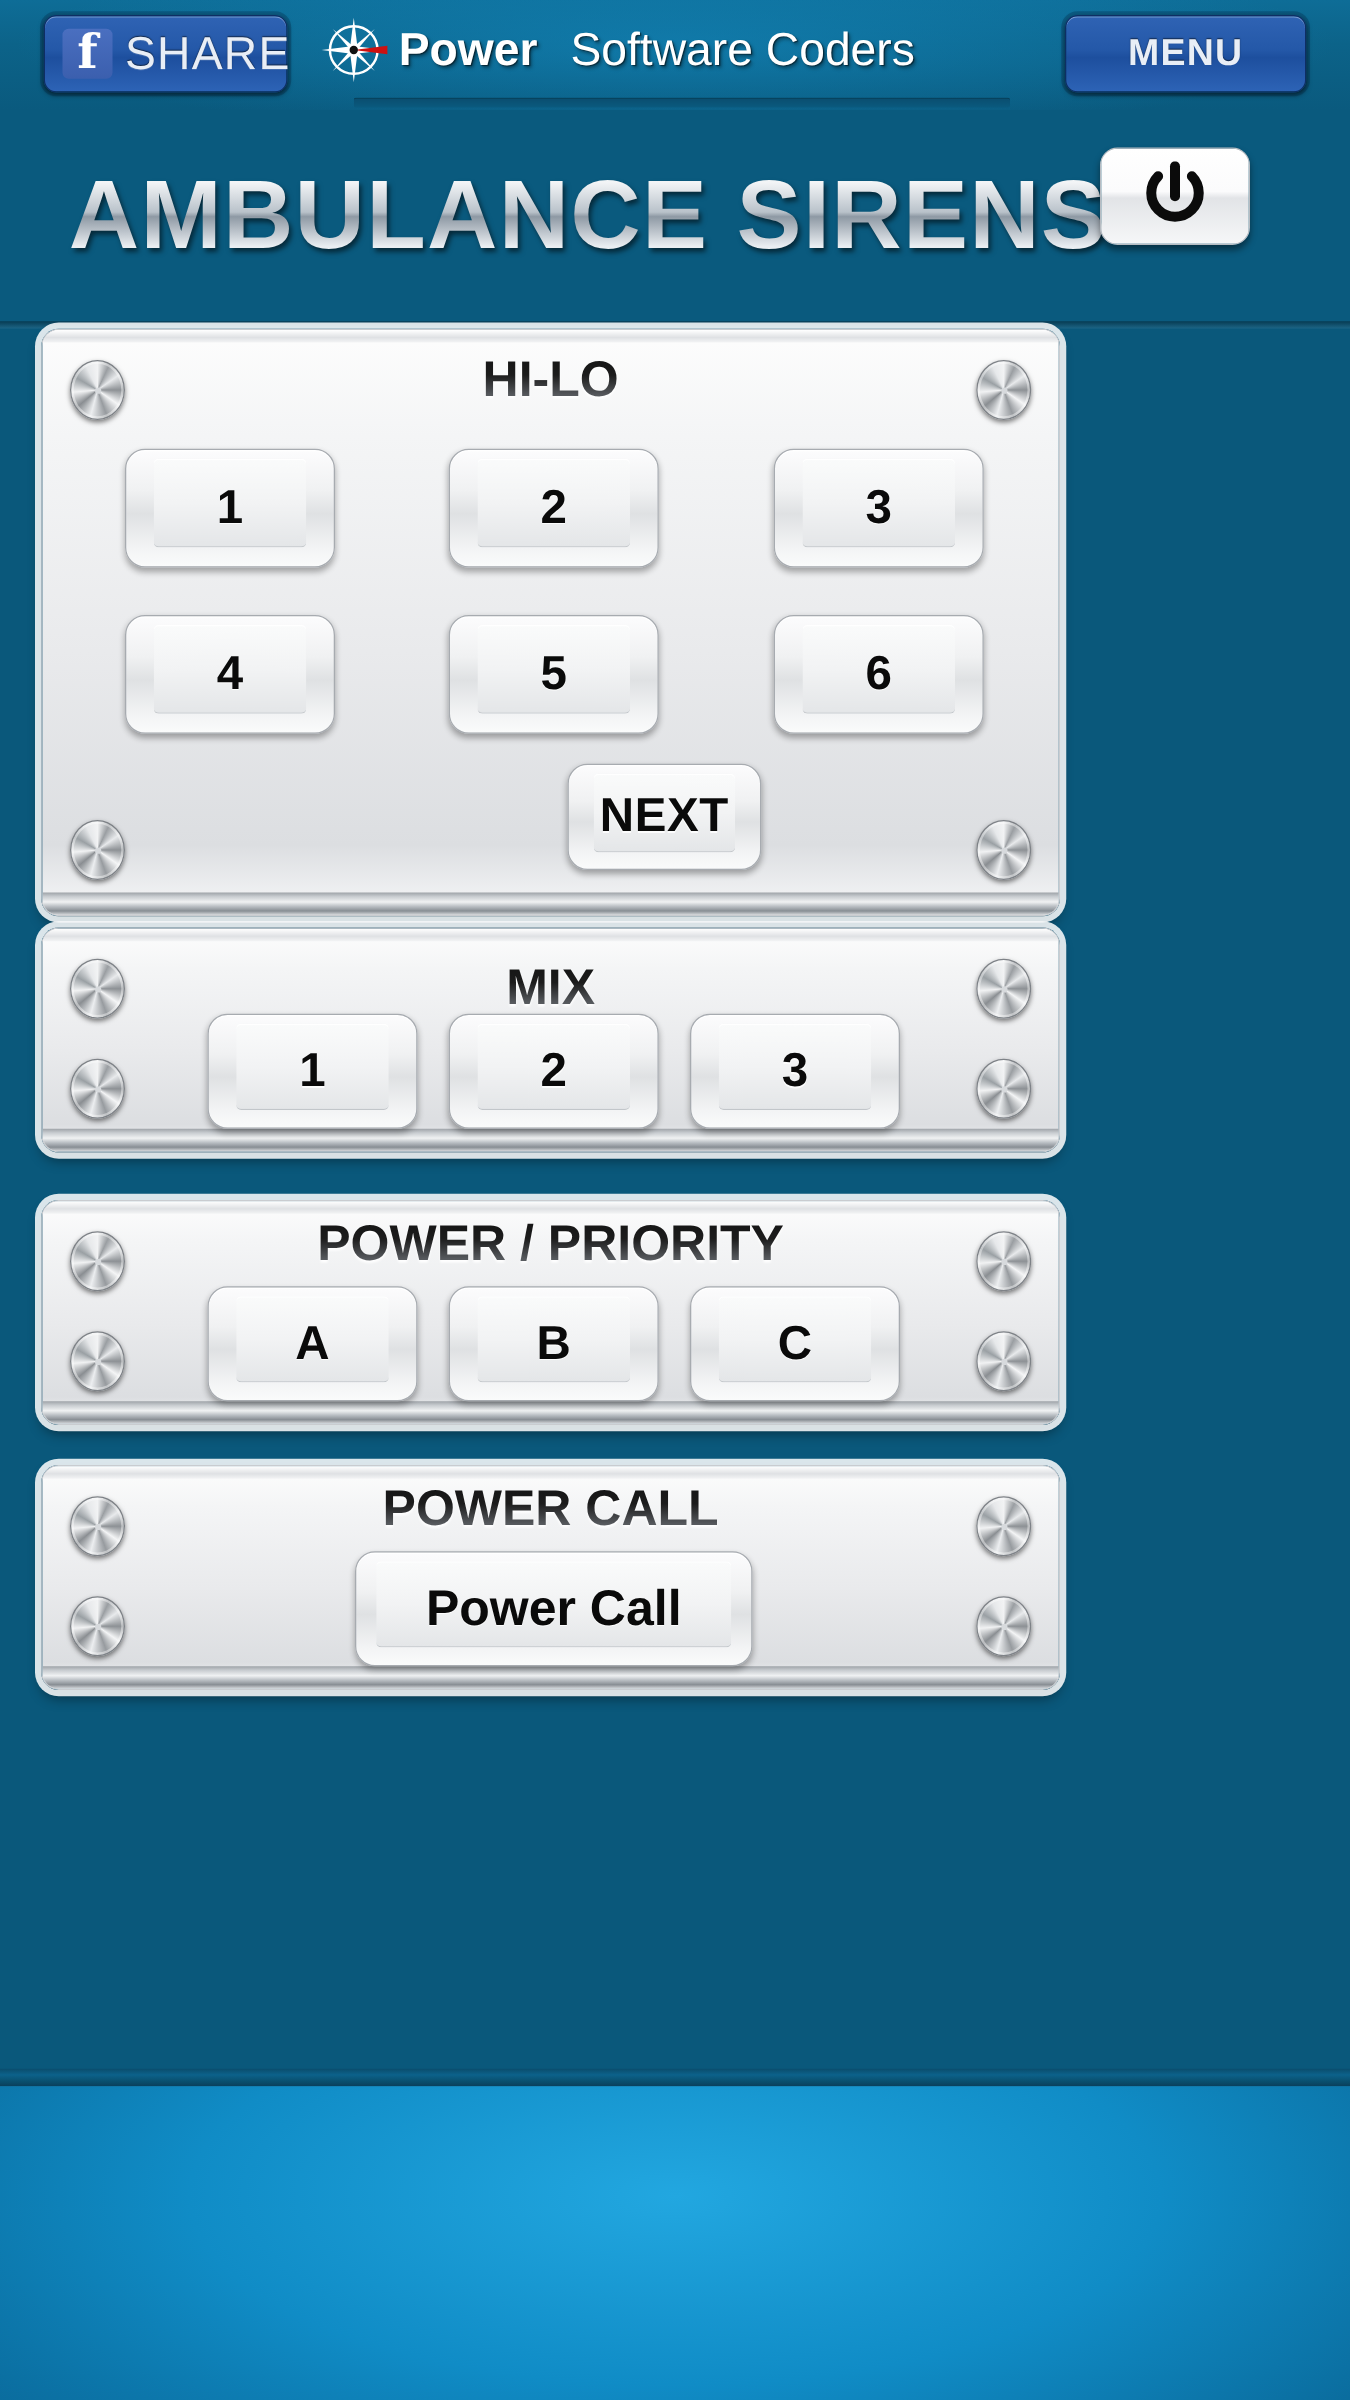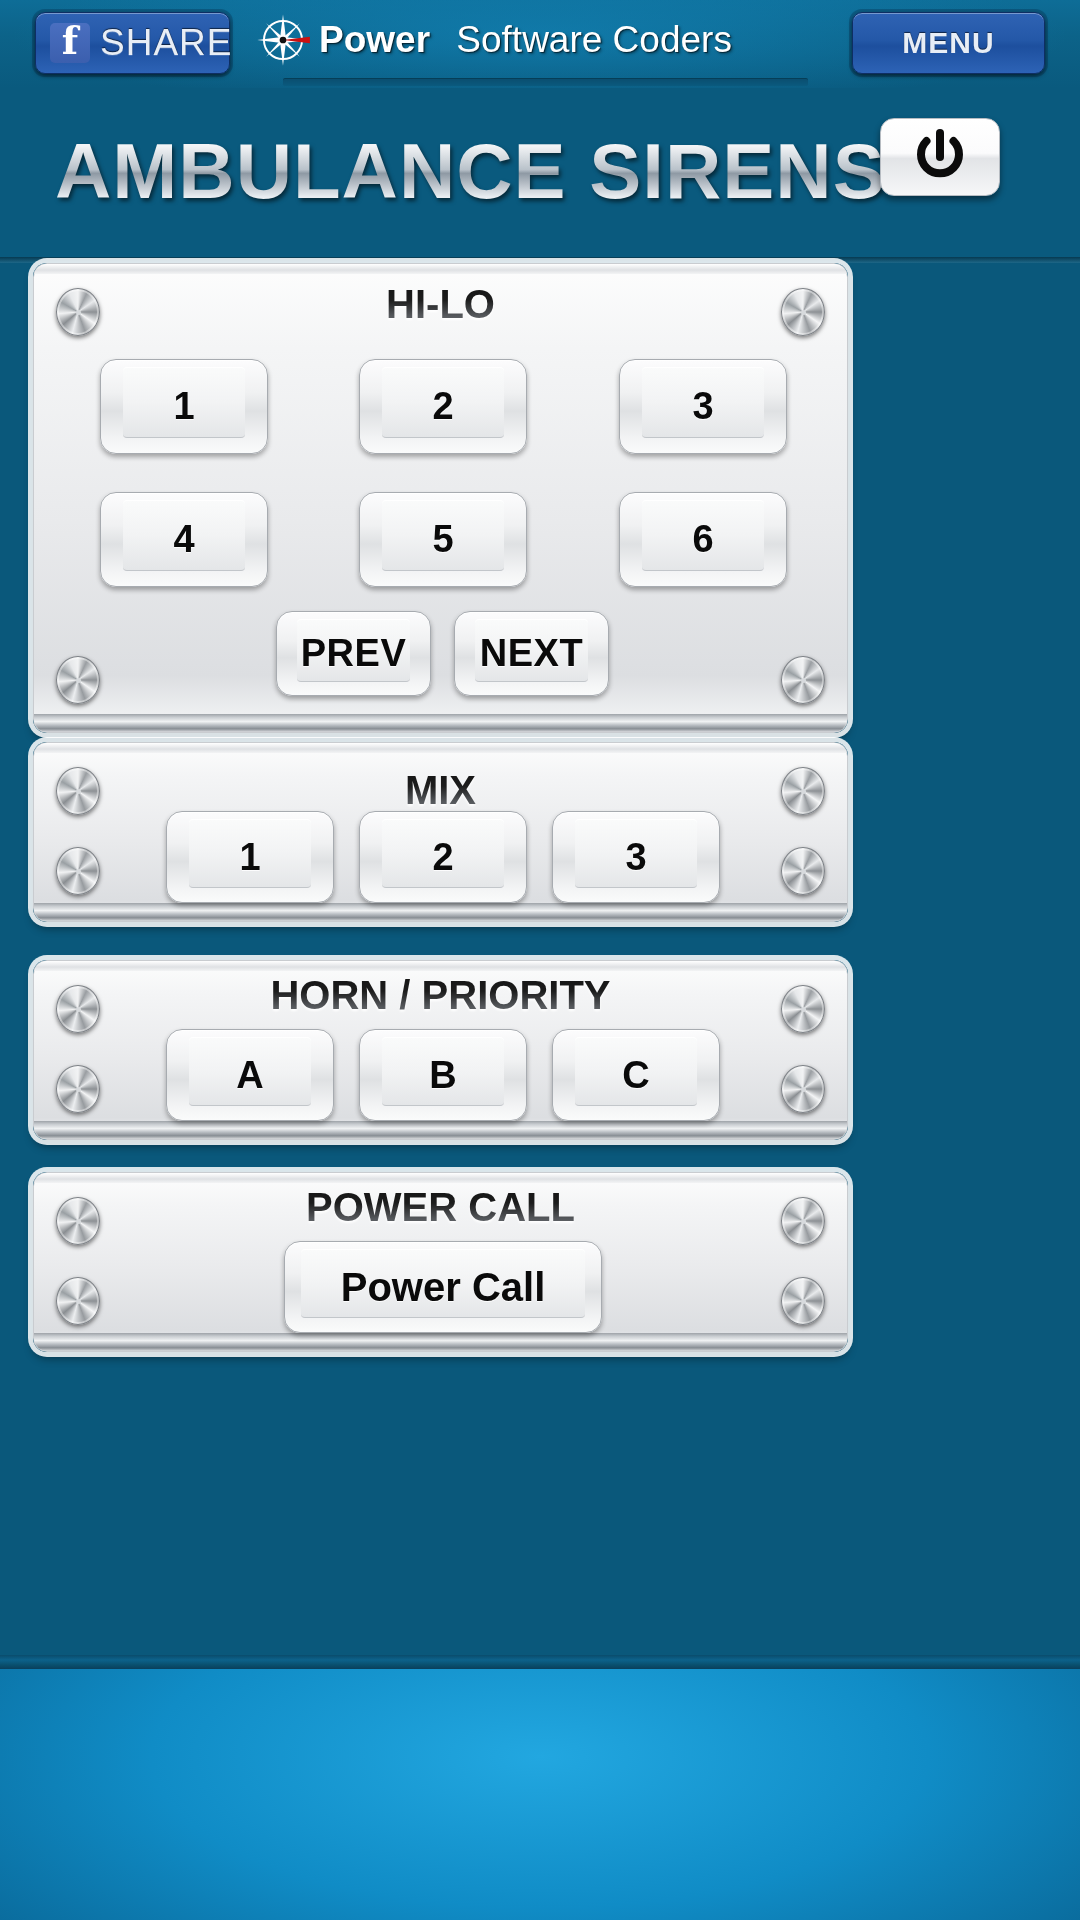--- a/index.html
+++ b/index.html
@@ -276,24 +276,20 @@
   </div>
   <div class="key num" style="left:325px; top:228px; width:168px; height:95px;">
     <div class="key-inner"></div>
     <div class="key-label">5</div>
   </div>
   <div class="key num" style="left:585px; top:228px; width:168px; height:95px;">
     <div class="key-inner"></div>
     <div class="key-label">6</div>
   </div>
 
-  <div class="key word" style="left:242px; top:347px; width:155px; height:85px;">
-    <div class="key-inner"></div>
-    <div class="key-label">PREV</div>
-  </div>
   <div class="key word" style="left:420px; top:347px; width:155px; height:85px;">
     <div class="key-inner"></div>
     <div class="key-label">NEXT</div>
   </div>
 </div>
 
 <div class="panel" style="top:742px; height:180px;">
   <div class="panel-chrome-top"></div>
   <div class="panel-chrome-bot"></div>
   <div class="panel-title" style="top:12px;margin-top:13px;">MIX</div>
@@ -313,21 +309,21 @@
   </div>
   <div class="key num" style="left:518px; top:68px; width:168px; height:92px;">
     <div class="key-inner"></div>
     <div class="key-label">3</div>
   </div>
 </div>
 
 <div class="panel" style="top:960px; height:180px;">
   <div class="panel-chrome-top"></div>
   <div class="panel-chrome-bot"></div>
-  <div class="panel-title" style="top:12px;">HORN / PRIORITY</div>
+  <div class="panel-title" style="top:12px;">POWER / PRIORITY</div>
 
   <div class="screw" style="left:22px; top:24px;"></div>
   <div class="screw" style="right:22px; top:24px;"></div>
   <div class="screw" style="left:22px; bottom:26px;"></div>
   <div class="screw" style="right:22px; bottom:26px;"></div>
 
   <div class="key num" style="left:132px; top:68px; width:168px; height:92px;">
     <div class="key-inner"></div>
     <div class="key-label">A</div>
   </div>

